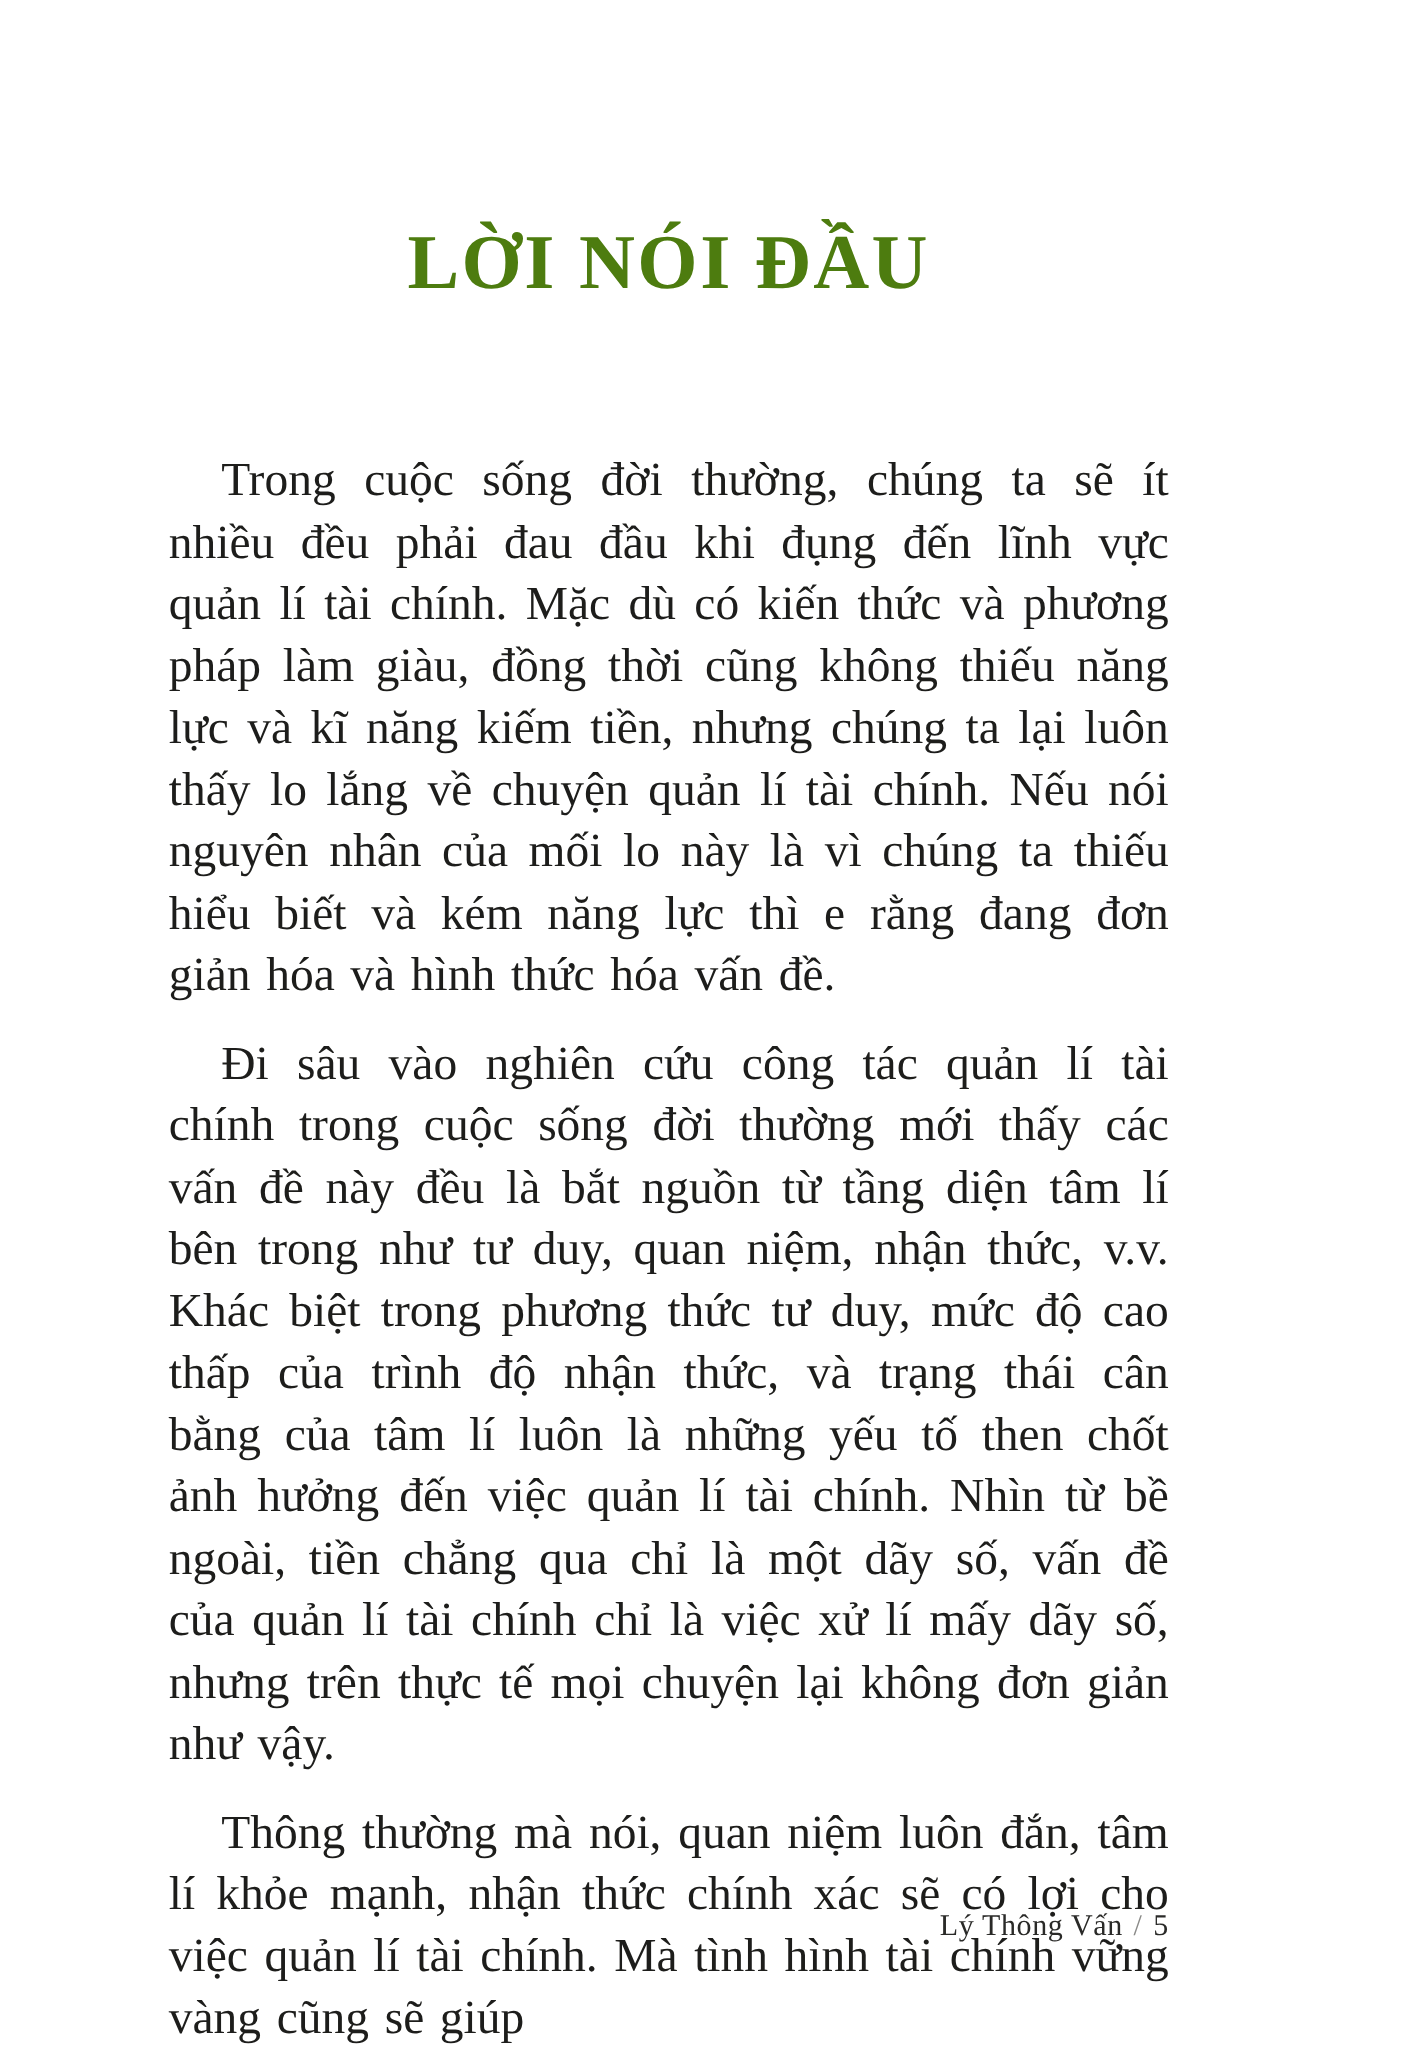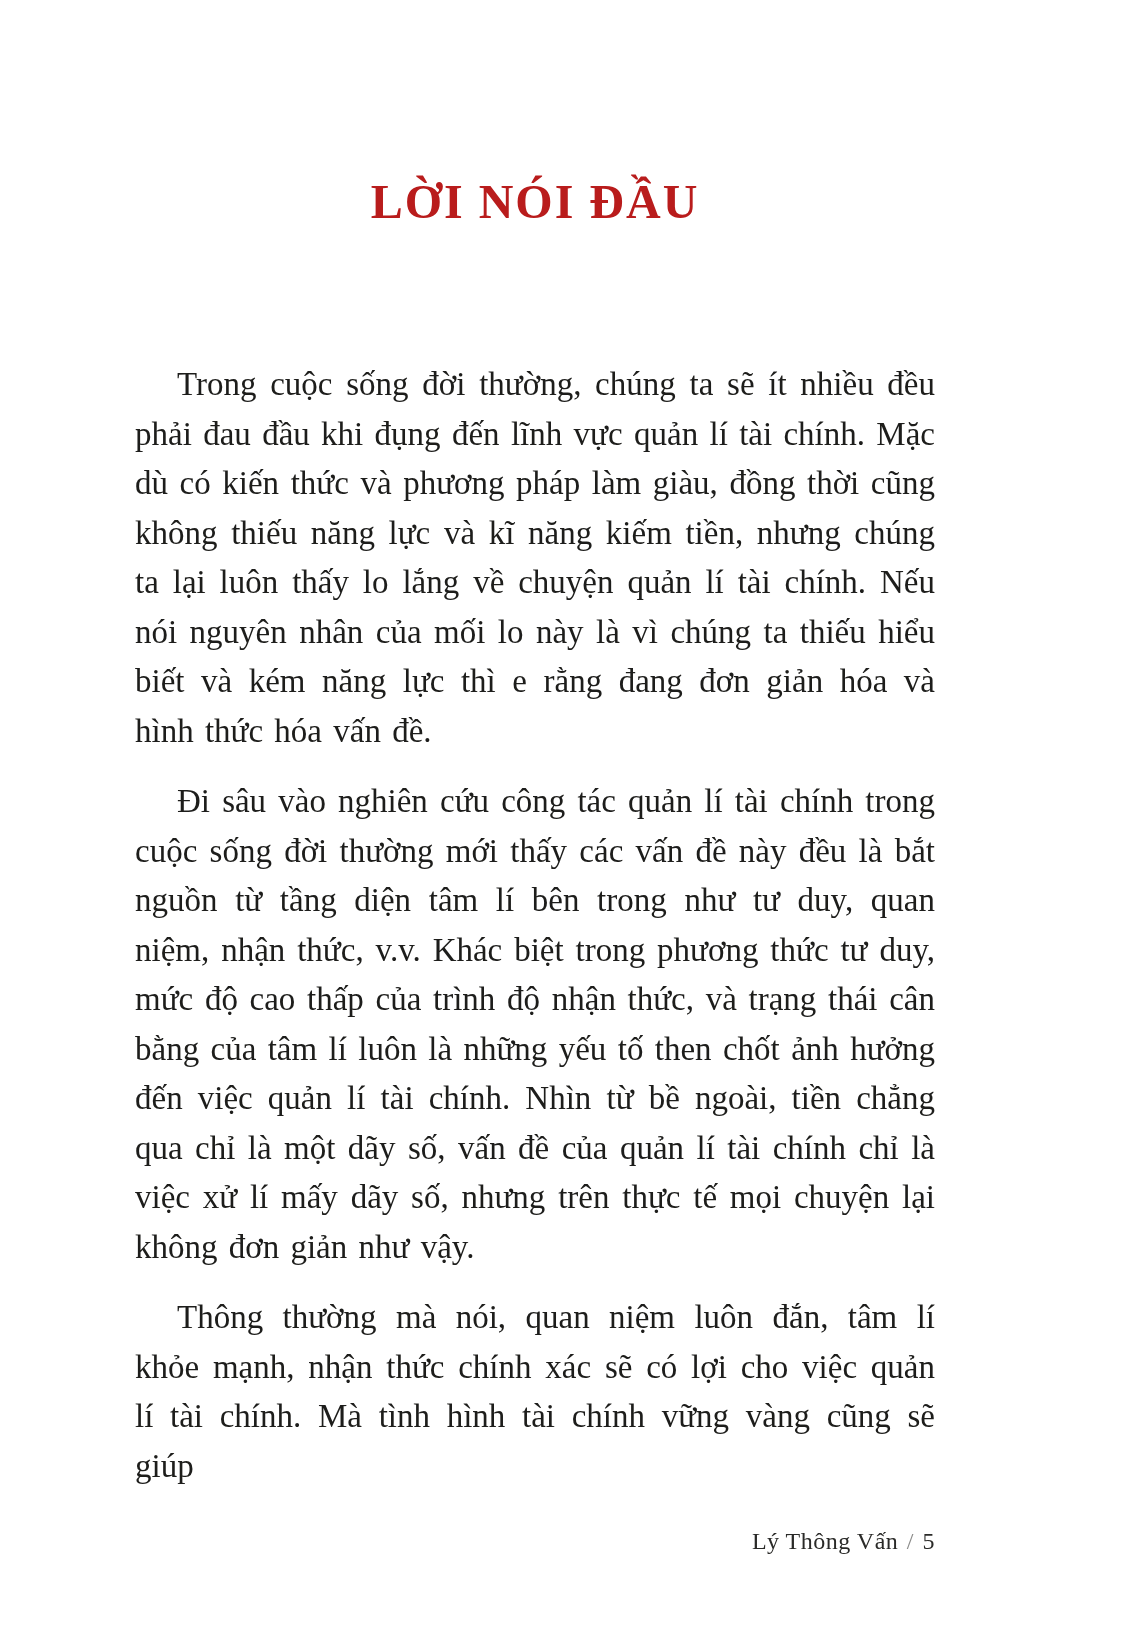--- a/index.html
+++ b/index.html
@@ -18,34 +18,34 @@
   }
   .title {
     position: absolute;
     top: 176px;
     left: 135px;
     width: 800px;
     margin: 0;
     text-align: center;
     font-family: "Liberation Serif", serif;
     font-weight: 700;
-    font-size: 48px;
+    font-size: 62px;
     letter-spacing: 2px;
     line-height: 1.1;
-    color: #b91c1c;
+    color: #4d7c0f;
   }
   .body-text {
     position: absolute;
     top: 360px;
     left: 135px;
     width: 800px;
   }
   .body-text p {
     margin: 0 0 21px 0;
-    font-size: 33px;
+    font-size: 38px;
     line-height: 49.5px;
     text-align: justify;
     text-indent: 42px;
     word-spacing: 3px;
     color: #1d1d1b;
   }
   .footer {
     position: absolute;
     top: 1528px;
     left: 135px;

